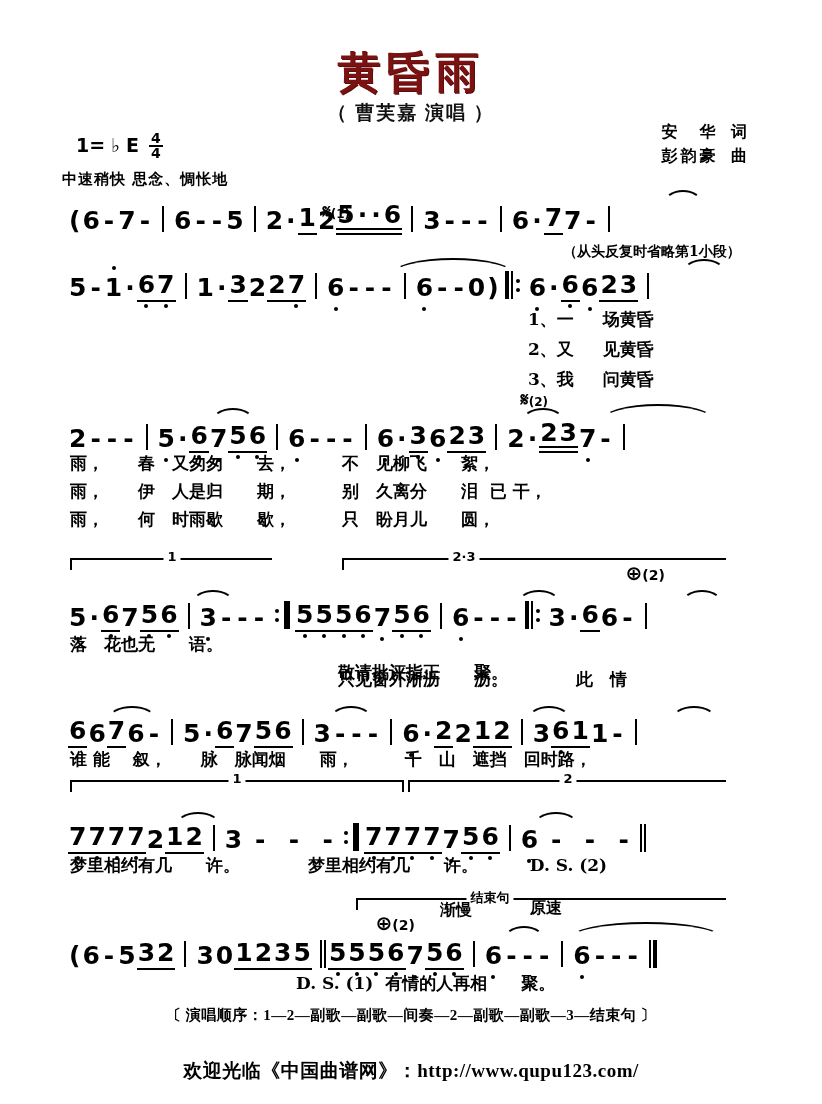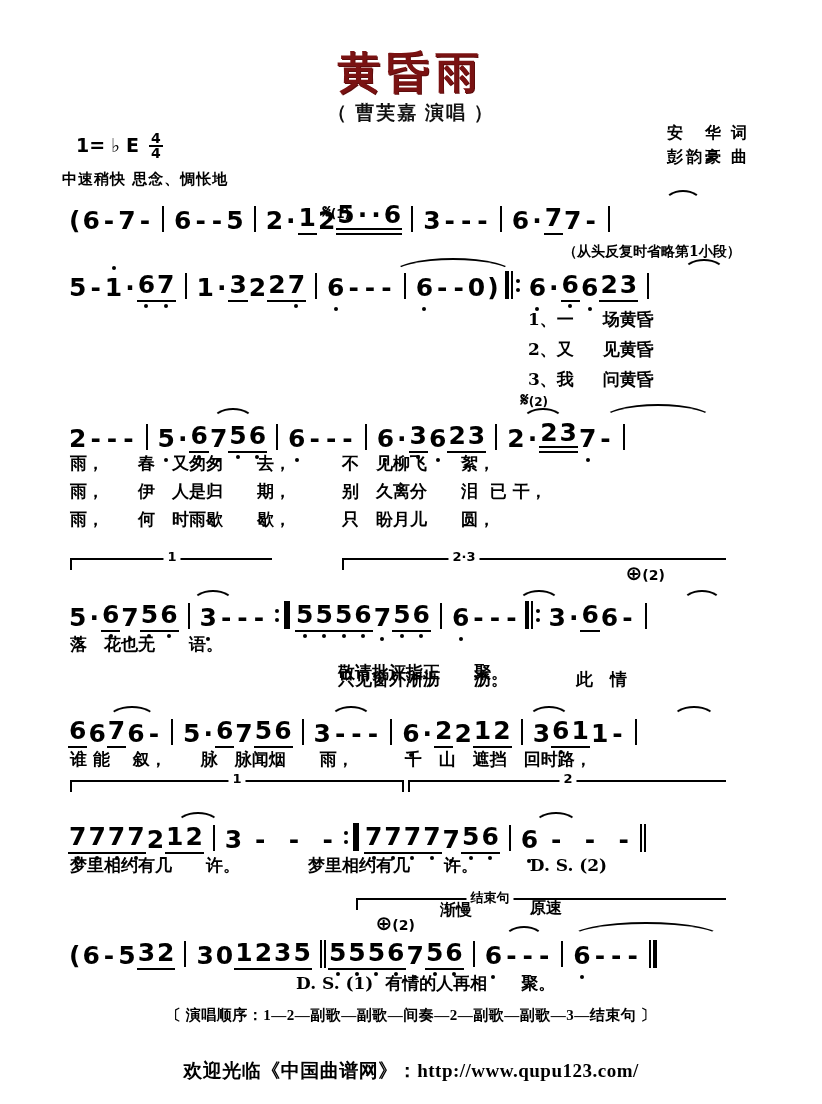--- a/index.html
+++ b/index.html
@@ -45,21 +45,21 @@
   }
   .credits {
     position: absolute;
     top: 121px;
     right: 72px;
     text-align: left;
     font-size: 16px;
     font-weight: 700;
     line-height: 24px;
     letter-spacing: 3px;
-    font-family: Liberation Serif, serif;
+    font-family: Liberation Mono, monospace;
   }
   .keyblock {
     position: absolute;
     top: 134px;
     left: 76px;
     font-size: 18px;
     font-weight: 700;
     display: flex;
     align-items: flex-start;
     gap: 6px;

